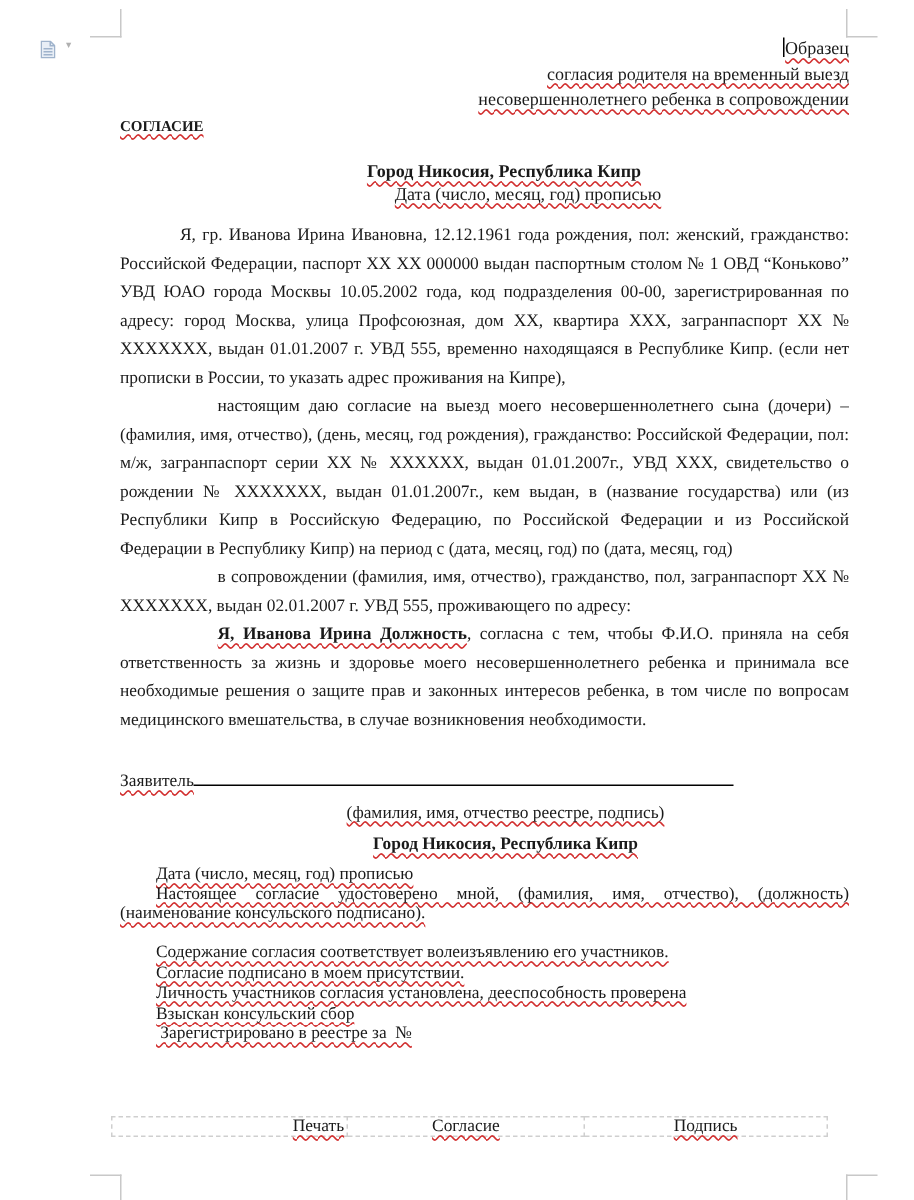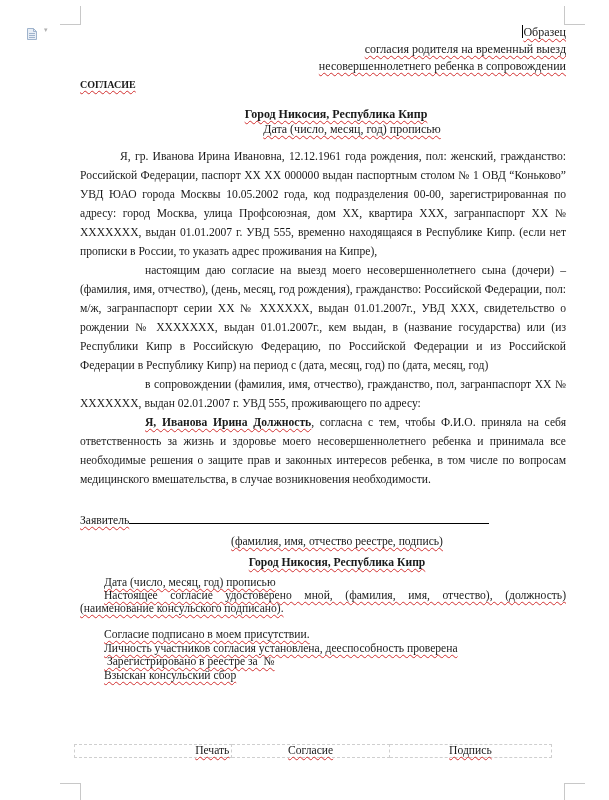--- a/index.html
+++ b/index.html
@@ -76,24 +76,25 @@
   <div class="sig-note"><span class="sq">(фамилия, имя, отчество реестре, подпись)</span></div>
   <div class="city2"><span class="sq">Город Никосия, Республика Кипр</span></div>
 
   <div class="consul">
     <div class="ind"><span class="sq">Дата (число, месяц, год) прописью</span></div>
     <div class="just"><span class="sq">Настоящее согласие удостоверено мной, (фамилия, имя, отчество), (должность)</span></div>
     <div><span class="sq">(наименование консульского подписано).</span></div>
   </div>
 
   <div class="notes">
+    <div><span class="sq">Содержание согласия соответствует волеизъявлению его участников.</span></div>
     <div><span class="sq">Согласие подписано в моем присутствии.</span></div>
     <div><span class="sq">Личность участников согласия установлена, дееспособность проверена</span></div>
+    <div><span class="sq">Взыскан консульский сбор</span></div>
     <div style="white-space:pre"><span class="sq"> Зарегистрировано в реестре за  №</span></div>
-    <div><span class="sq">Взыскан консульский сбор</span></div>
   </div>
 </div>
 
 <table class="footer-table">
   <tbody>
       <tr>
     <td style="text-align:right; width:33%"><span class="sq">Печать</span></td>
     <td style="text-align:center; width:33%"><span class="sq">Согласие</span></td>
     <td style="text-align:center; width:34%"><span class="sq">Подпись</span></td>
   </tr>

